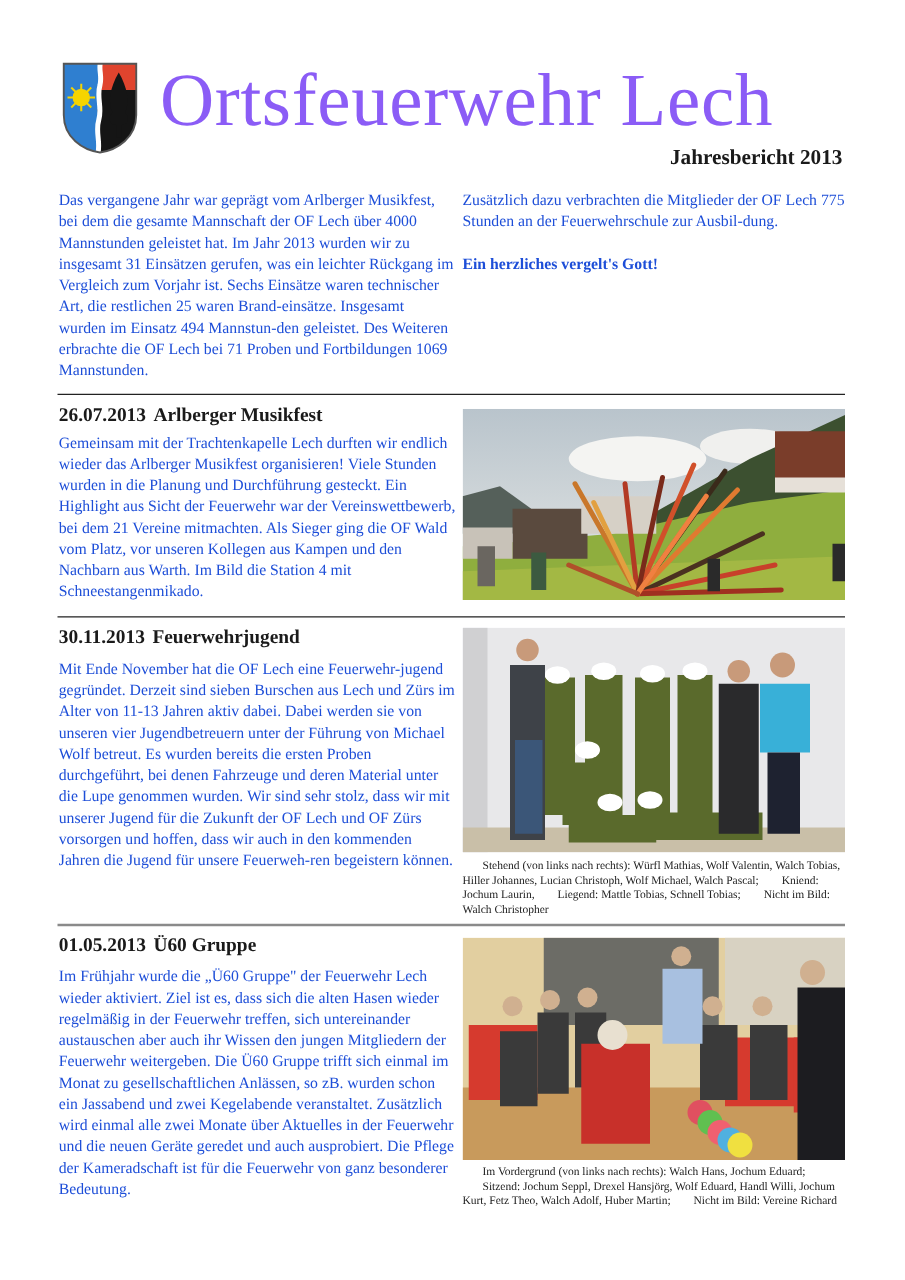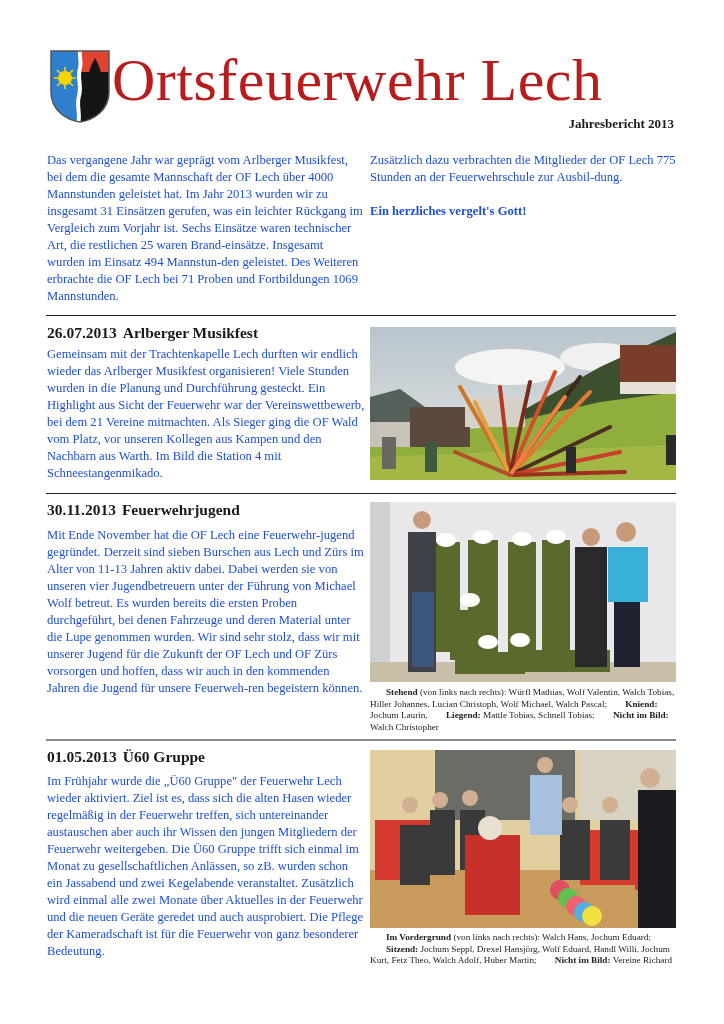--- a/index.html
+++ b/index.html
@@ -1,40 +1,40 @@
 <!DOCTYPE html>
 <html><head>
 <meta charset="utf-8">
 <style>
   html, body { margin: 0; padding: 0; background: #ffffff; }
   body { width: 724px; height: 1024px; position: relative; overflow: hidden;
          font-family: "DejaVu Serif", "Liberation Serif", serif; color: #1c1c1c; }
   .abs { position: absolute; }
   .crest { left: 48px; top: 48px; width: 64px; height: 76px; }
-  .title { left: 112px; top: 44px; font-family: "Liberation Serif", serif;
-           font-size: 60px; line-height: 72px; color: #b91c1c; letter-spacing: 0.5px; white-space: nowrap; }
+  .title { left: 128px; top: 44px; font-family: "Liberation Serif", serif;
+           font-size: 60px; line-height: 72px; color: #8b5cf6; letter-spacing: 0.5px; white-space: nowrap; }
   .subtitle { right: 50px; top: 116px; font-family: "Liberation Serif", serif;
-              font-weight: bold; font-size: 13px; color: #1a1a1a; white-space: nowrap; }
+              font-weight: bold; font-size: 17px; color: #1a1a1a; white-space: nowrap; }
   .body-text { font-family: "Liberation Serif", serif; font-size: 12.6px; line-height: 17px;
                color: #1d4ed8; text-align: left; }
   .intro-left { left: 47px; top: 152px; width: 316px; }
   .intro-right { left: 370px; top: 152px; width: 310px; }
   .intro-right p { margin: 0 0 17px 0; }
   .intro-right p.last { margin: 0; }
   .bold { font-weight: bold; }
   .rule { left: 46px; width: 630px; height: 0; border-top: 1.5px solid #222; }
   .rule.grey { border-top: 2.5px solid #8a8a8a; }
   .sec-title { left: 47px; font-family: "Liberation Serif", serif; font-weight: bold;
                font-size: 15.5px; color: #1a1a1a; white-space: nowrap; }
   .sec-title .date { margin-right: 6px; }
   .sec-text { left: 47px; width: 318px; }
   .photo { left: 370px; width: 306px; overflow: hidden; }
   .caption { left: 370px; width: 310px; font-family: "Liberation Serif", serif;
              font-size: 9.2px; line-height: 11.5px; color: #222; }
-  .caption .lbl { font-weight: bold; padding-left: 16px; }
+  .caption .lbl { font-weight: normal; padding-left: 16px; }
   svg { display: block; }
 </style>
 </head>
 <body>
 
 <div class="abs crest">
   <svg width="64" height="76" viewBox="0 0 64 76">
     <defs>
       <clipPath id="shield">
           <path d="M3 3 H61 V44 C61 62 46 72 32 74 C18 72 3 62 3 44 Z"></path>

